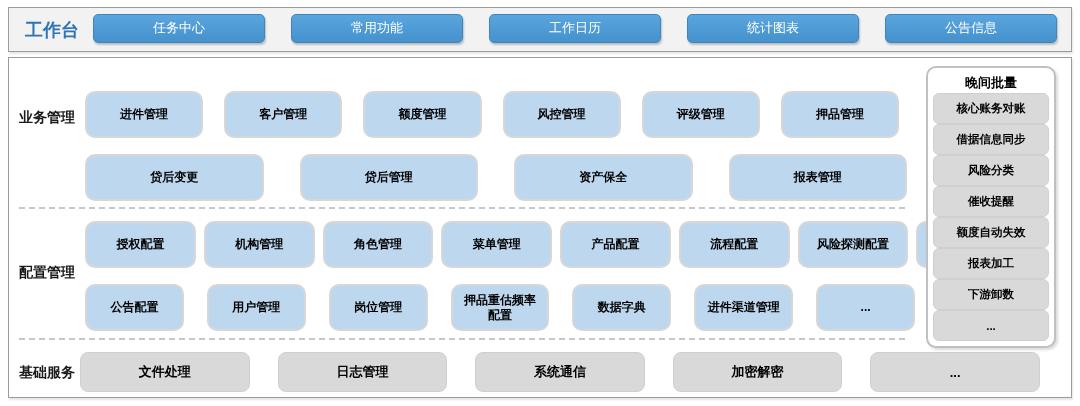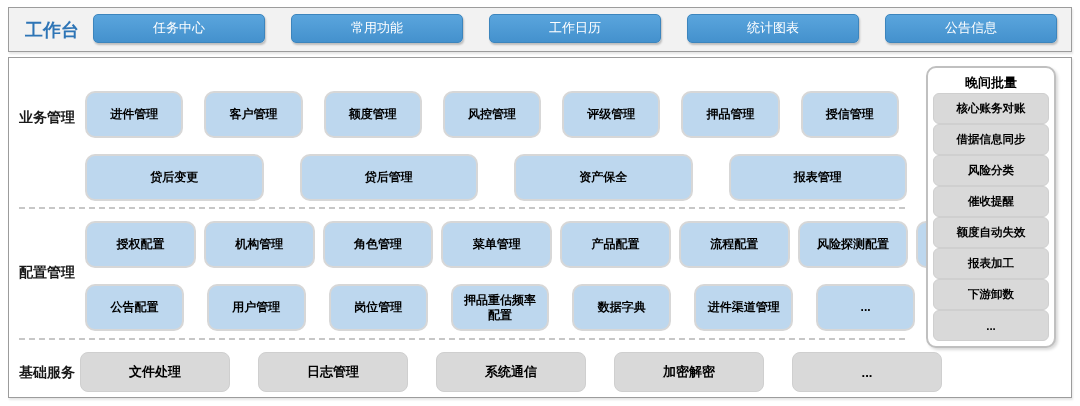--- a/index.html
+++ b/index.html
@@ -48,21 +48,21 @@
   }
   .lbl-business { top: 50px; }
   .lbl-config   { top: 205px; }
   .lbl-base     { top: 305px; }
 
   .row { position: absolute; display: flex; }
   .row-biz1 { left: 76px; top: 33px;  width: 814px; height: 47px; gap: 21px; }
   .row-biz2 { left: 76px; top: 96px;  width: 822px; height: 47px; gap: 36px; }
   .row-cfg1 { left: 76px; top: 163px; width: 942px; height: 47px; gap: 8px; }
   .row-cfg2 { left: 76px; top: 226px; width: 830px; height: 47px; gap: 23px; }
-  .row-base { left: 71px; top: 294px; width: 862px; height: 40px; gap: 28px; }
+  .row-base { left: 71px; top: 294px; width: 960px; height: 40px; gap: 28px; }
 
   .tile {
     flex: 1; display: flex; align-items: center; justify-content: center;
     text-align: center; font-weight: bold; color: #000; cursor: pointer;
   }
   .tile-blue {
     background: #BDD7EE; border: 2px solid #d7d7d7; border-radius: 10px;
     font-size: 12px; line-height: 1.25; padding: 2px 10px;
   }
   .tile-gray {
@@ -114,21 +114,20 @@
 
     <div class="section-label lbl-business">业务管理</div>
 
     <div class="row row-biz1">
       <div class="tile tile-blue">进件管理</div>
       <div class="tile tile-blue">客户管理</div>
       <div class="tile tile-blue">额度管理</div>
       <div class="tile tile-blue">风控管理</div>
       <div class="tile tile-blue">评级管理</div>
       <div class="tile tile-blue">押品管理</div>
-      <div class="tile tile-blue">授信管理</div>
     </div>
 
     <div class="row row-biz2">
       <div class="tile tile-blue">贷后变更</div>
       <div class="tile tile-blue">贷后管理</div>
       <div class="tile tile-blue">资产保全</div>
       <div class="tile tile-blue">报表管理</div>
     </div>
 
     <div class="divider div-1"></div>

